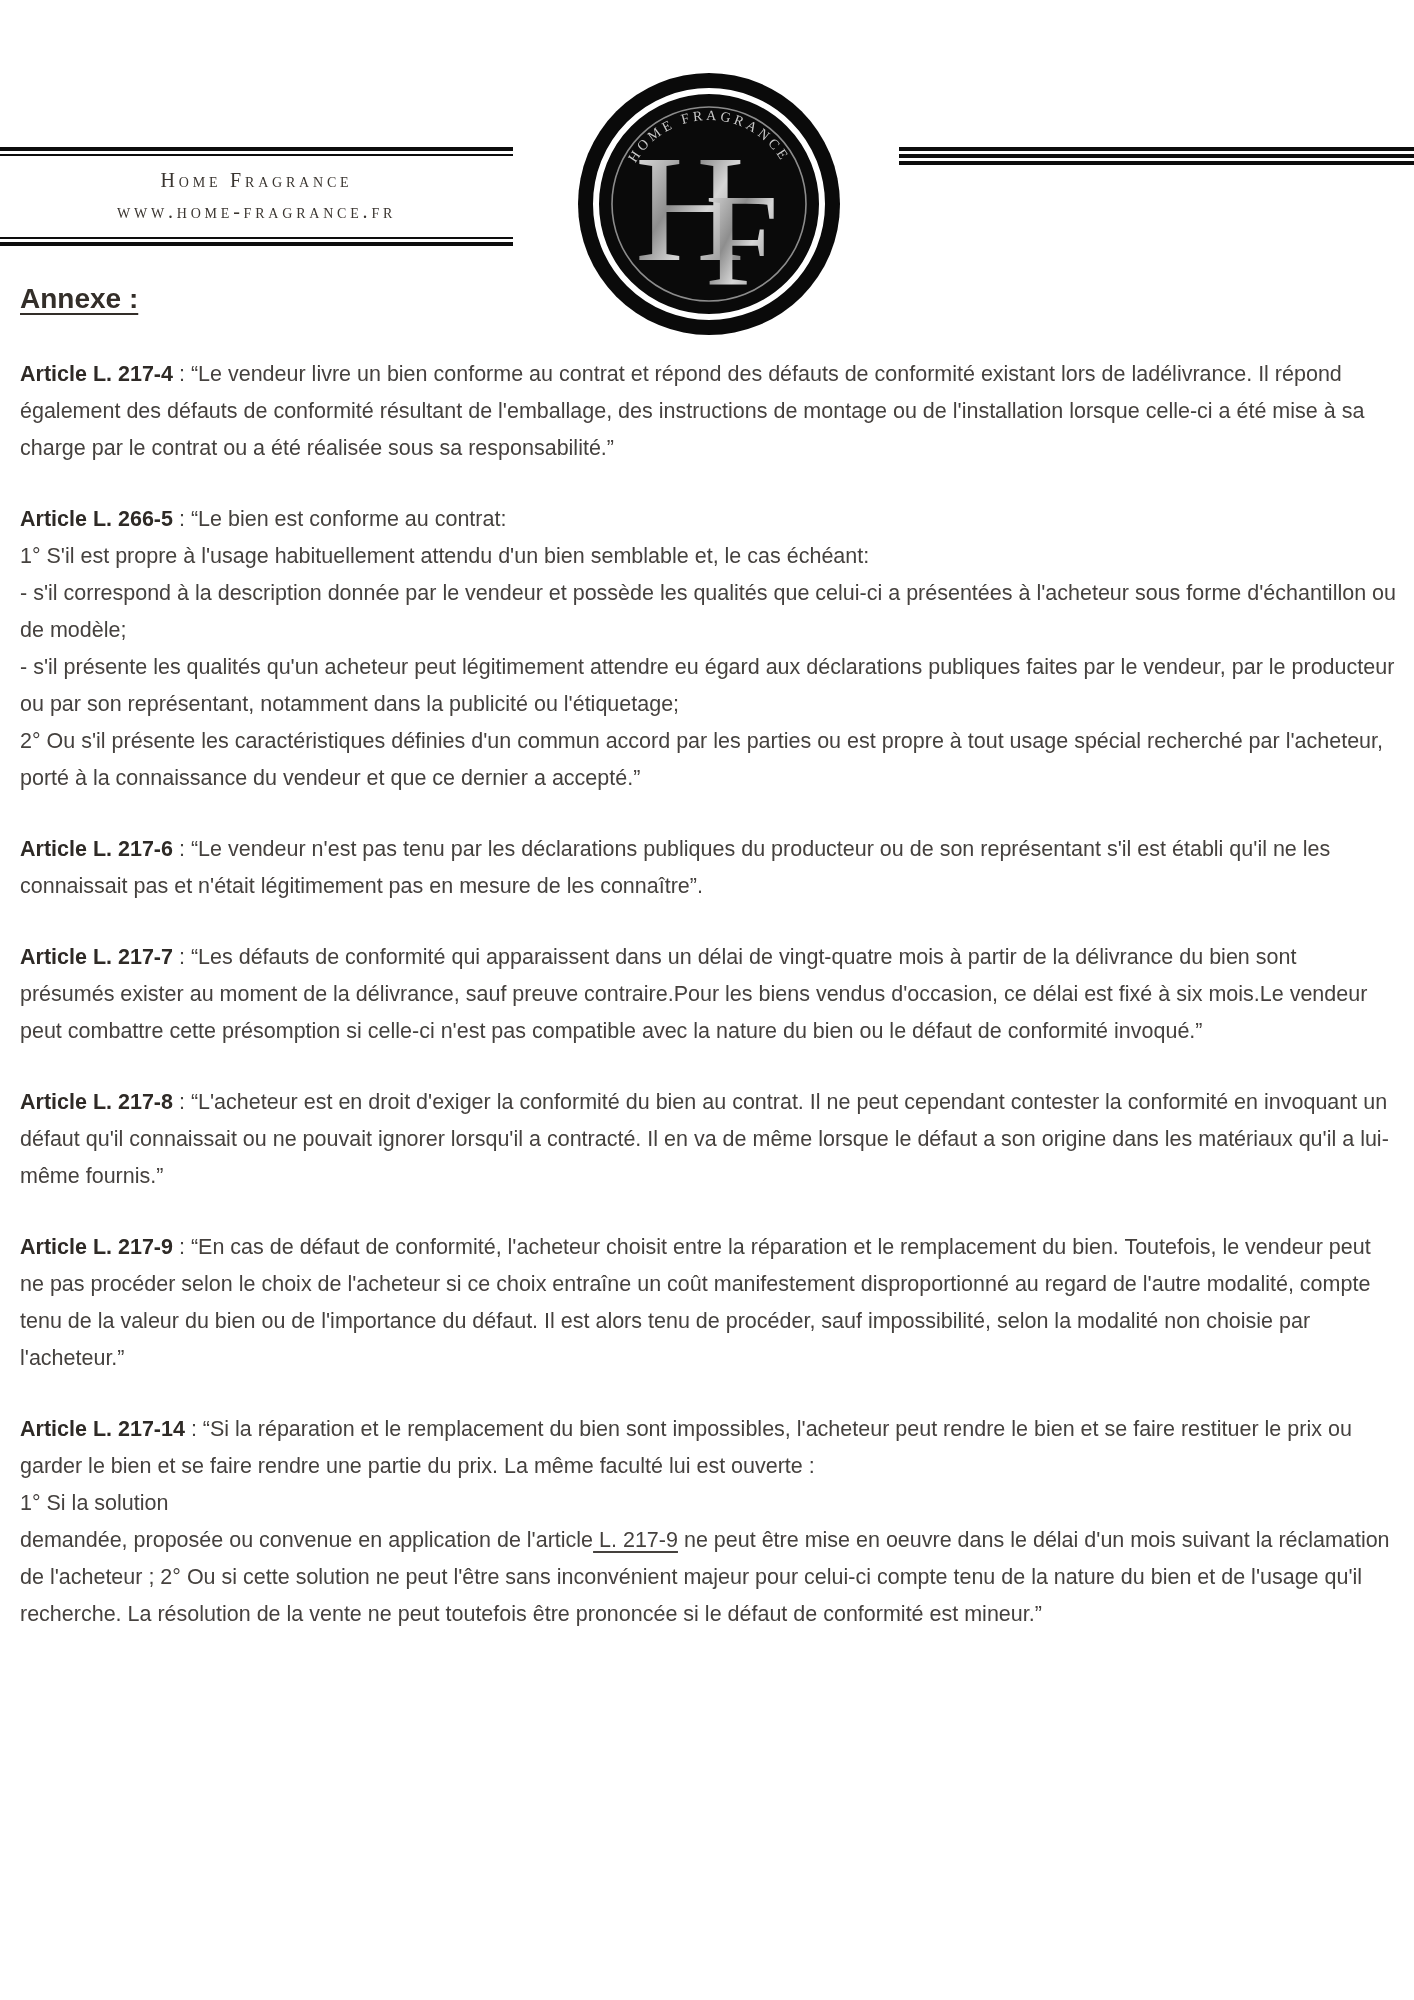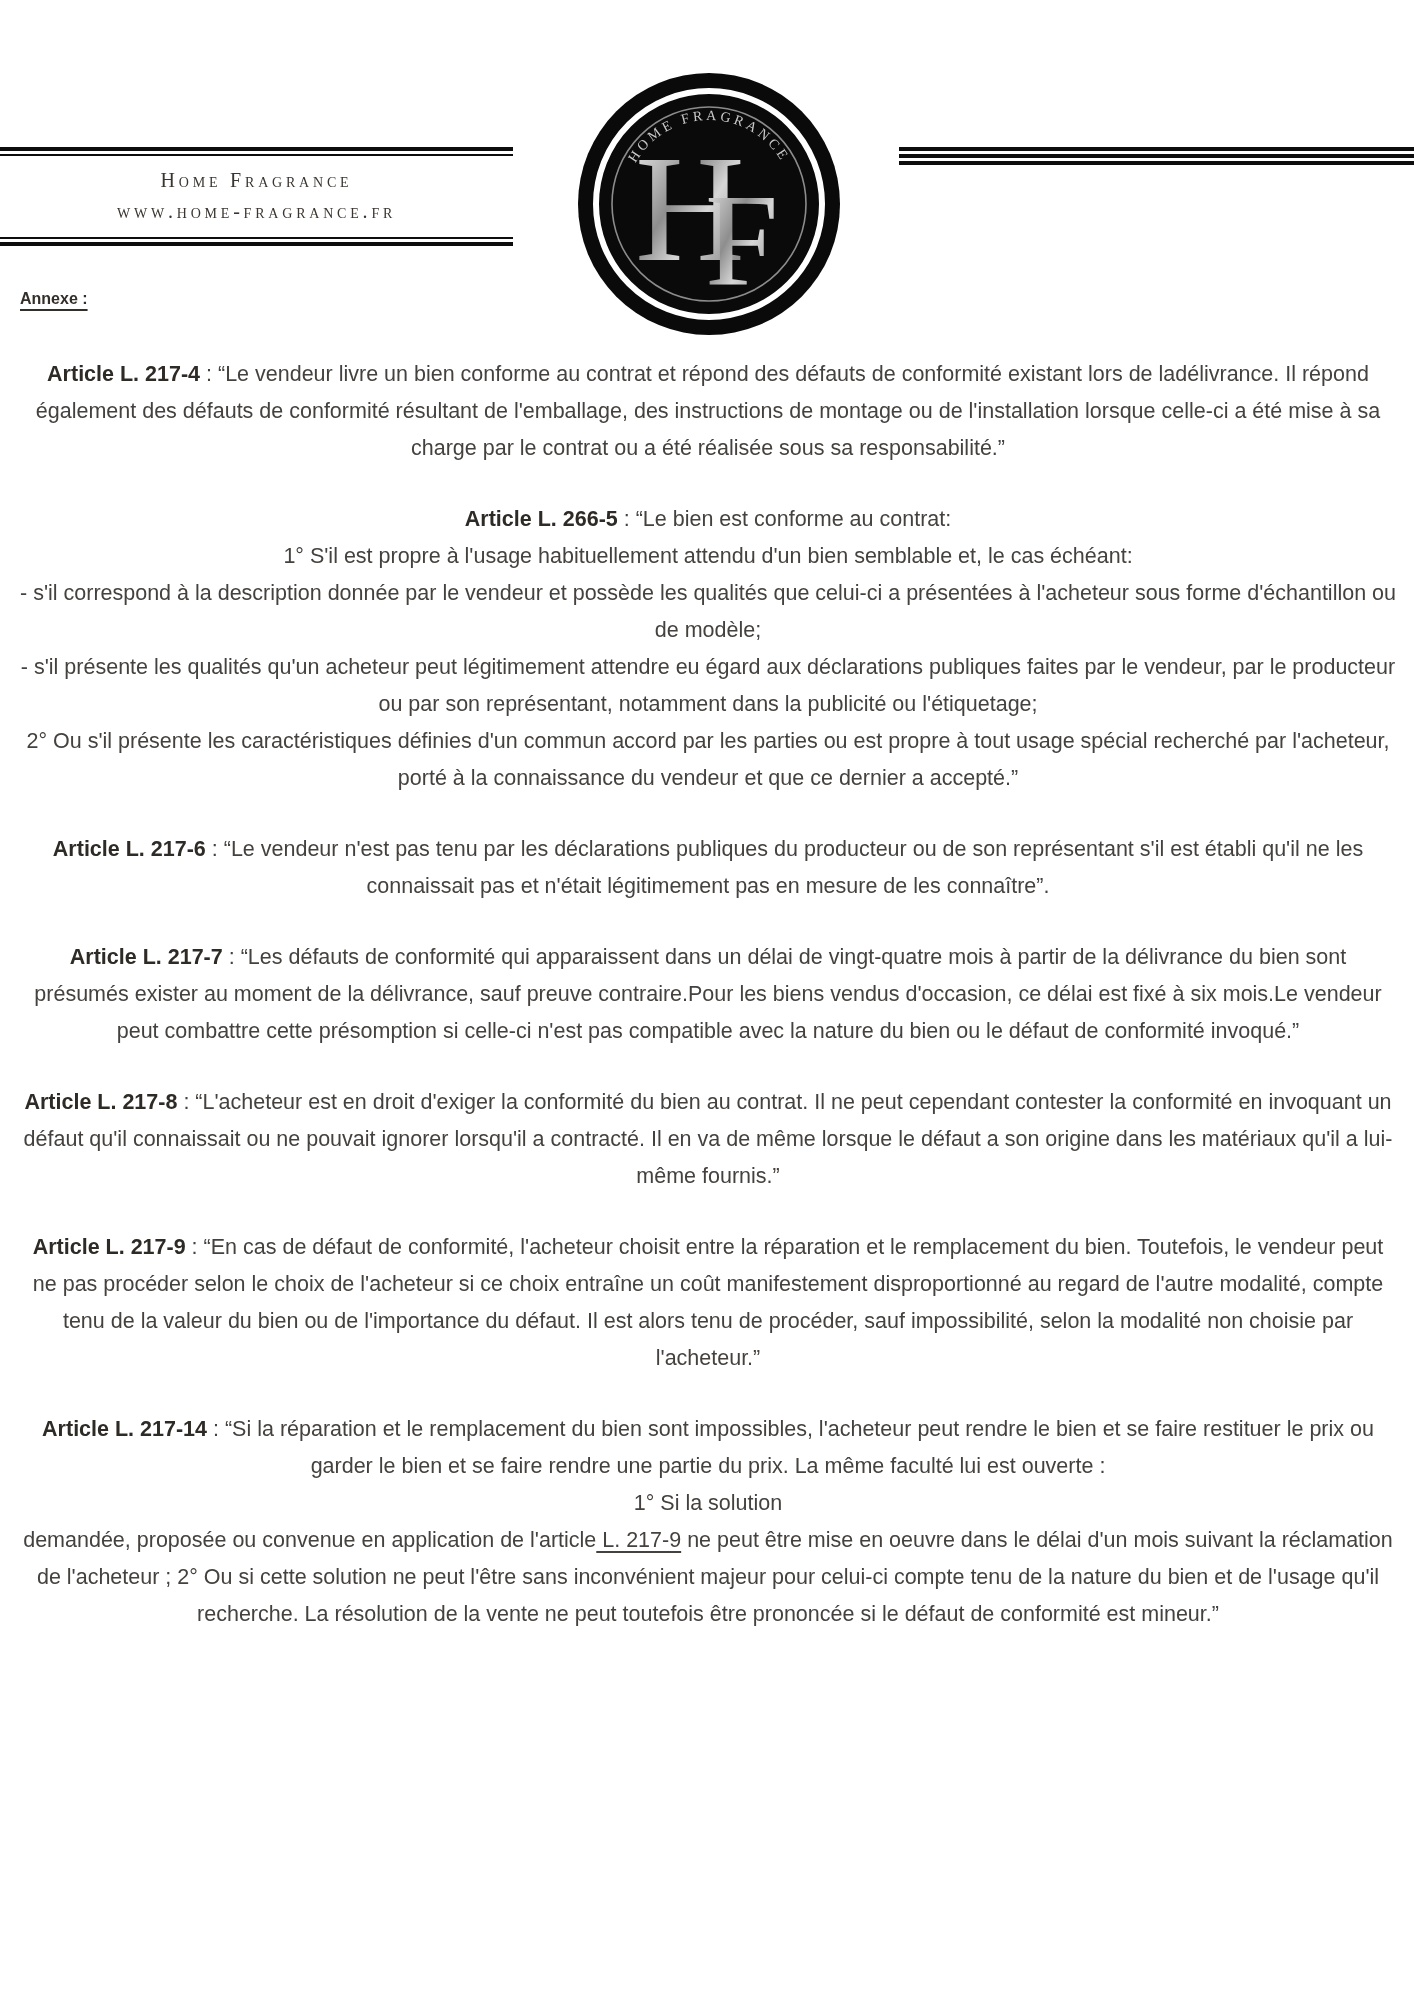--- a/index.html
+++ b/index.html
@@ -39,36 +39,35 @@
 
   
   .content {
     position:absolute;
     left:20px; top:284px;
     width:1376px;
     font-size:21.5px;
     line-height:37px;
   }
   .h-annexe, .h-code {
-    font-size:16px;
+    font-size:28px;
     font-weight:700;
     color:#332e29;
     text-decoration:underline;
     text-decoration-thickness:2px;
     text-underline-offset:5px;
     line-height:30px;
     margin:0;
   }
   .h-annexe { margin-bottom:42px; }
   .h-code   { margin-bottom:0; }
 
   .article {
     margin:34px 0 0 0;
     white-space:pre-wrap;
-    text-align:center;
   }
   .article:first-of-type { margin-top:40px; }
   .run-bold { font-weight:700; color:#2e2a26; }
   .run-normal { color:#45413e; }
   .run-link {
     color:#45413e;
     text-decoration:underline;
     text-decoration-thickness:1.5px;
     text-underline-offset:4px;
     cursor:pointer;

